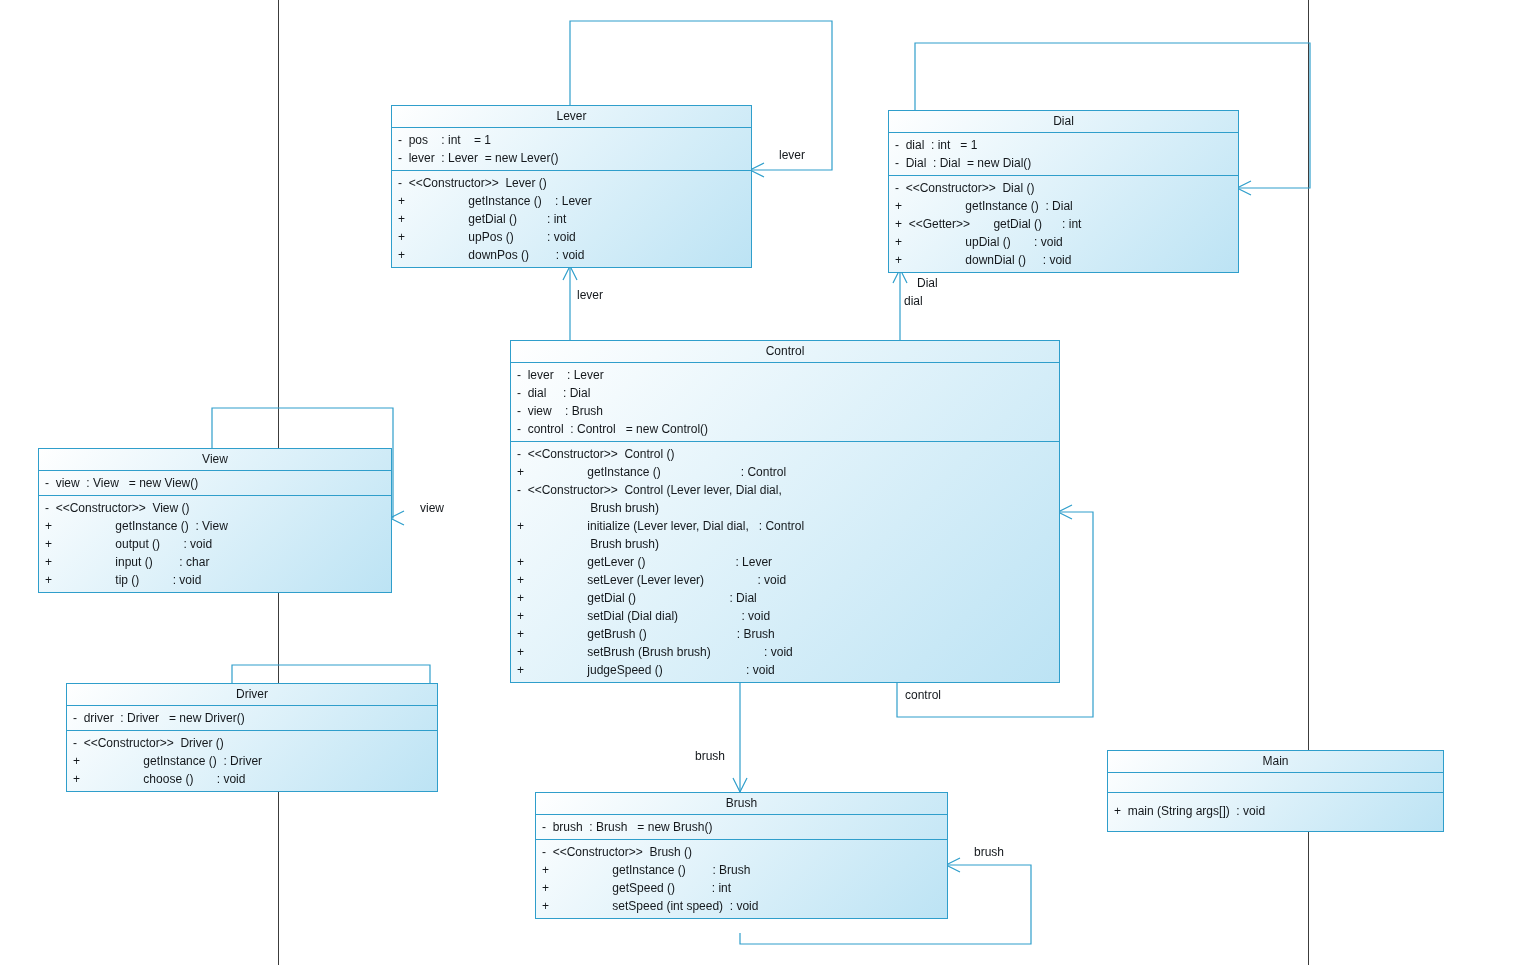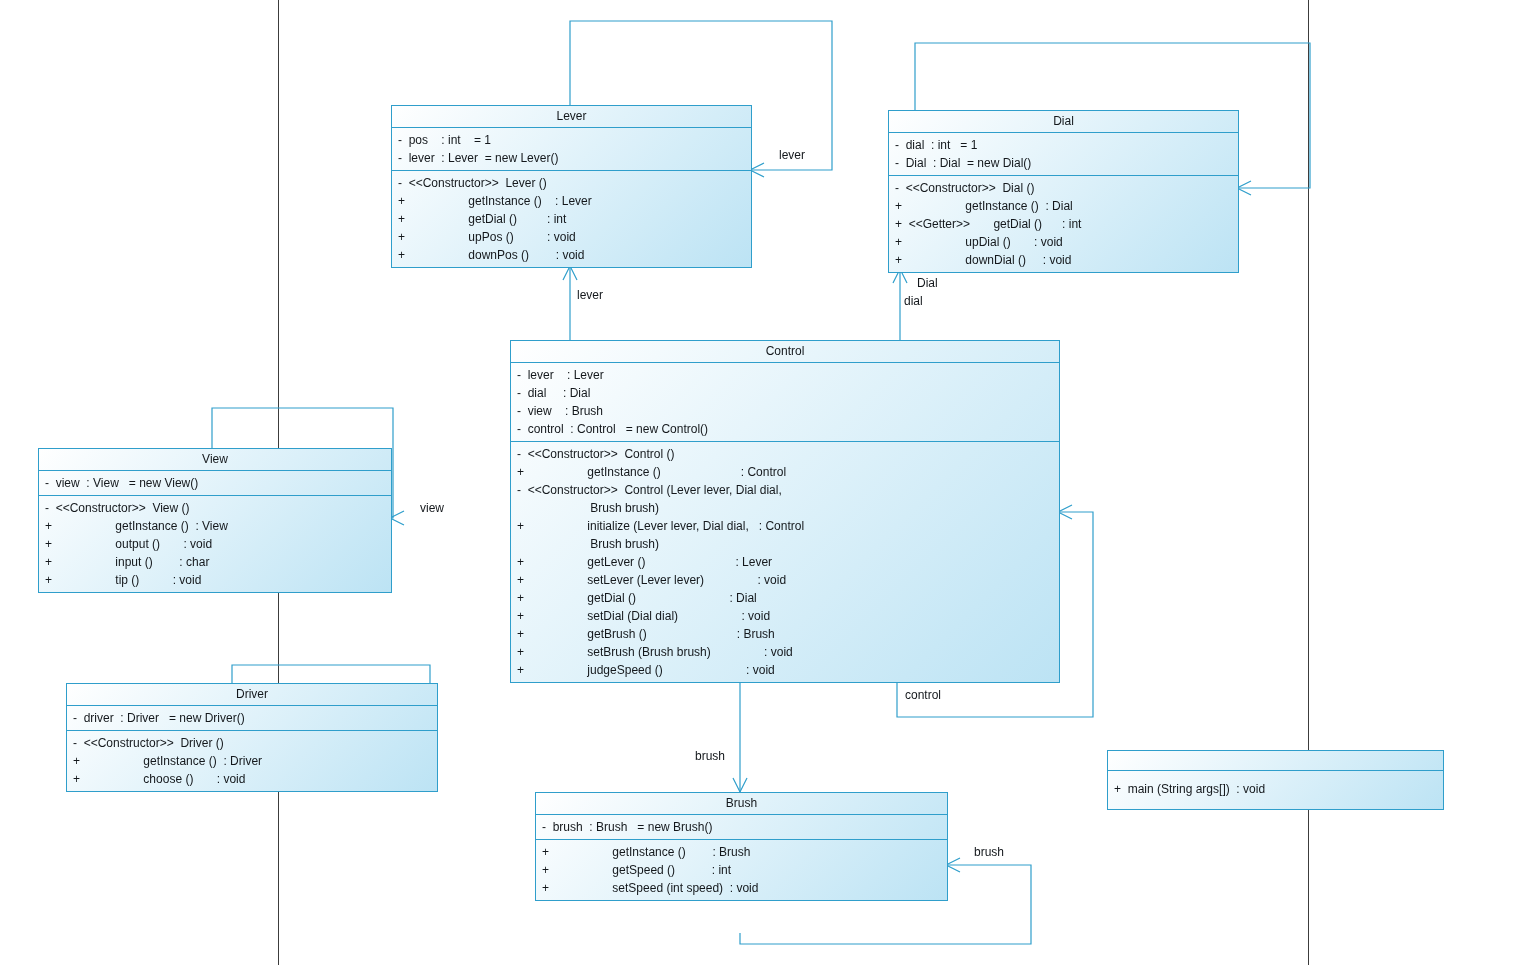--- a/index.html
+++ b/index.html
@@ -142,27 +142,29 @@
       <div class="line">+                   choose ()       : void</div>
     </div>
   </div>
 
   <div class="uml-box" style="left:535px; top:792px; width:411px;">
     <div class="uml-title">Brush</div>
     <div class="uml-section uml-fields">
       <div class="line">-  brush  : Brush   = new Brush()</div>
     </div>
     <div class="uml-section uml-methods">
+      <div class="line">-  &lt;&lt;Constructor&gt;&gt;  Brush ()</div>
       <div class="line">+                   getInstance ()        : Brush</div>
       <div class="line">+                   getSpeed ()           : int</div>
       <div class="line">+                   setSpeed (int speed)  : void</div>
     </div>
   </div>
 
   <div class="uml-box" style="left:1107px; top:750px; width:335px;">
+    <div class="uml-title">Main</div>
     <div class="uml-section uml-fields"></div>
     <div class="uml-section uml-methods roomy">
       <div class="line">+  main (String args[])  : void</div>
     </div>
   </div>
 
   <div class="conn-label" style="left:779px; top:148px;">lever</div>
   <div class="conn-label" style="left:577px; top:288px;">lever</div>
   <div class="conn-label" style="left:917px; top:276px;">Dial</div>
   <div class="conn-label" style="left:904px; top:294px;">dial</div>

